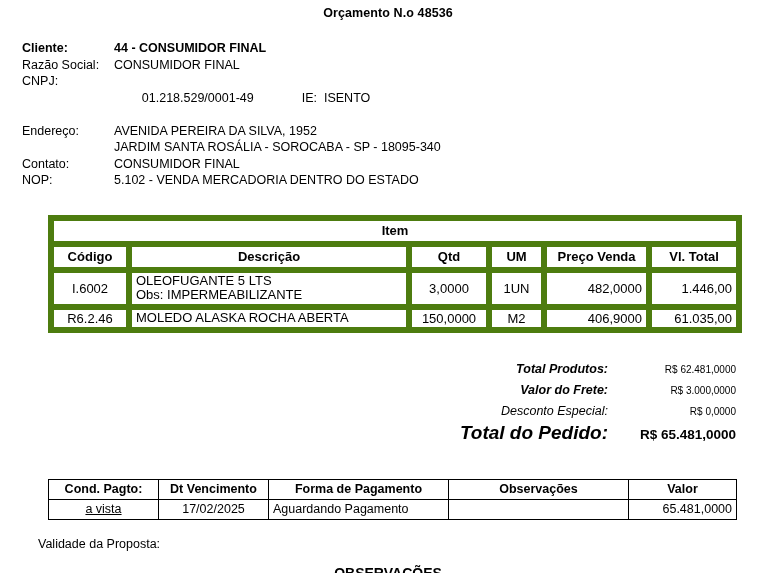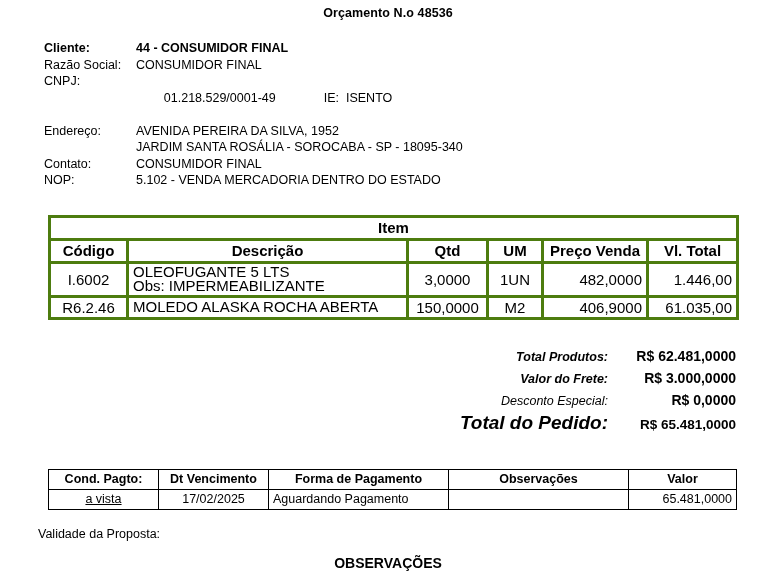--- a/index.html
+++ b/index.html
@@ -28,21 +28,21 @@
     text-align: center;
     font-weight: bold;
     font-size: 12.5px;
     padding-top: 6px;
     letter-spacing: 0.1px;
   }
 
   
   .customer-block {
     margin-top: 20px;
-    padding-left: 44px;
+    padding-left: 22px;
     line-height: 16.5px;
   }
   .cust-row {
     display: flex;
     align-items: baseline;
   }
   .cust-label {
     width: 92px;
     flex: 0 0 92px;
     font-size: 12.5px;
@@ -67,22 +67,22 @@
     margin-top: 26px;
     padding-left: 48px;
     padding-right: 40px;
   }
   table.items {
     border-collapse: collapse;
     width: 688px;
     table-layout: fixed;
   }
   table.items th, table.items td {
-    border: 3px solid #4d7c0f;
-    font-size: 15px;
+    border: 6px solid #4d7c0f;
+    font-size: 13px;
     padding: 1px 4px;
     vertical-align: middle;
   }
   table.items th {
     font-weight: bold;
     text-align: center;
     height: 18px;
   }
   .items-caption {
     text-align: center;
@@ -114,22 +114,22 @@
     font-size: 12.5px;
     font-weight: bold;
     font-style: italic;
   }
   .total-label.normal {
     font-weight: normal;
   }
   .total-value {
     width: 118px;
     text-align: right;
-    font-size: 14px;
-    font-weight: bold;
+    font-size: 10px;
+    font-weight: normal;
   }
   .total-row.grand .total-label {
     font-size: 19px;
     font-weight: bold;
   }
   .total-row.grand .total-value {
     font-size: 13.5px;
     font-weight: bold;
   }
 

